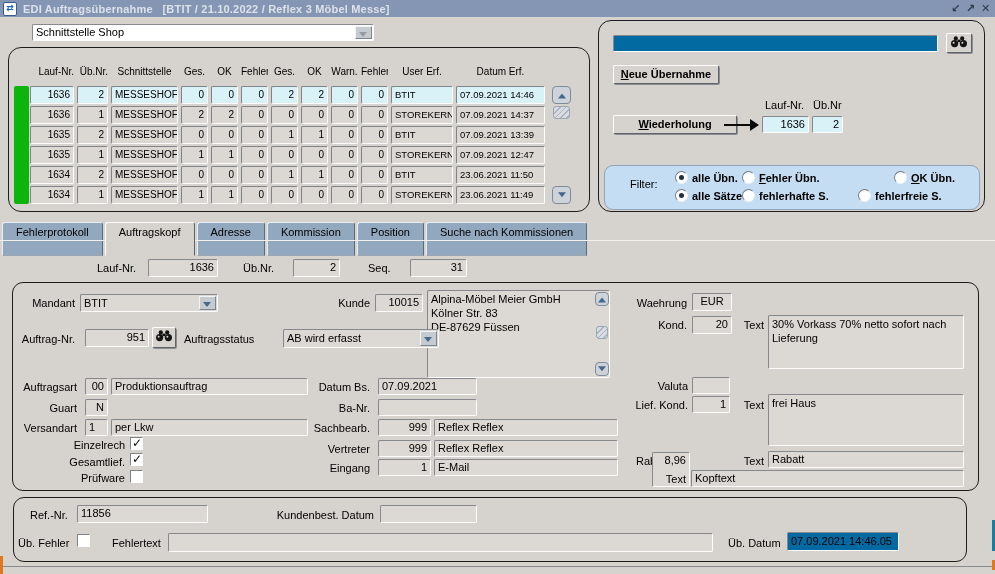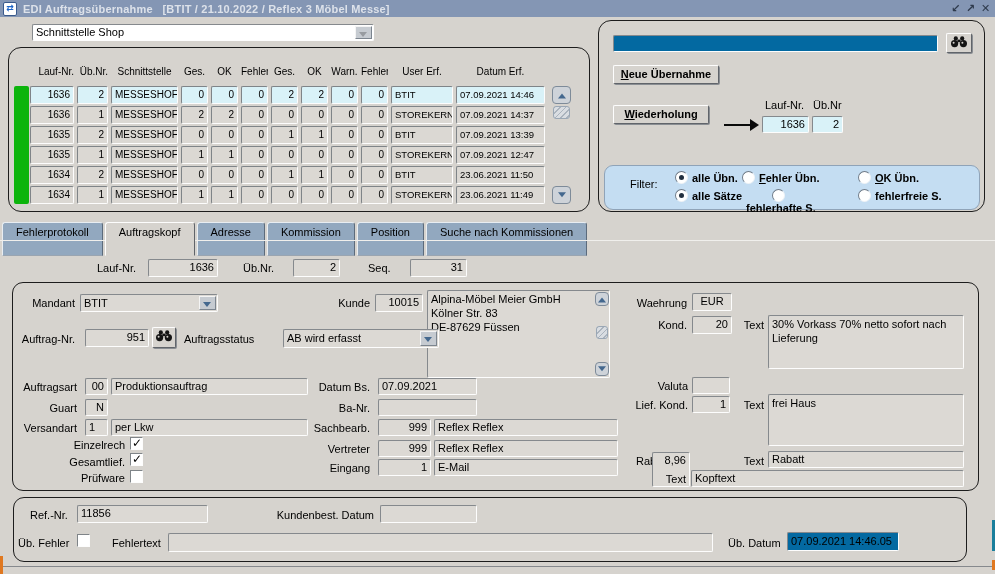--- a/index.html
+++ b/index.html
@@ -219,45 +219,45 @@
       <circle cx="5.8" cy="3.4" r="2.1" fill="#141414"></circle>
         <circle cx="12.2" cy="3.4" r="2.1" fill="#141414"></circle>
       <rect x="7.4" y="4.6" width="3.2" height="2.6" fill="#141414"></rect>
       <circle cx="3.6" cy="7.8" r="1" fill="#d6d3ce"></circle>
         <circle cx="12.4" cy="7.8" r="1" fill="#d6d3ce"></circle>
     </svg>
   </div>
   <div class="btn" style="left:613px;top:65px;width:106px;height:19px;line-height:17px;"><u>N</u>eue Übernahme</div>
   <div class="lbl" style="left:765px;top:99px;">Lauf-Nr.</div>
   <div class="lbl" style="left:813px;top:99px;">Üb.Nr</div>
-  <div class="btn" style="left:613px;top:105px;width:96px;height:19px;line-height:17px;"><u>W</u>iederholung</div>
+  <div class="btn" style="left:613px;top:115px;width:124px;height:19px;line-height:17px;"><u>W</u>iederholung</div>
   <div class="arrowline" style="left:724px;top:124px;width:27px;height:2px;"></div>
   <div class="arrowhead" style="left:750px;top:119px;"></div>
   <div class="fld cyan num" style="left:762px;top:116px;width:47px;height:17px;">1636</div>
   <div class="fld cyan num" style="left:812px;top:116px;width:31px;height:17px;">2</div>
 
   <div id="filterbox" style="left:604px;top:165px;width:374px;height:43px;"></div>
   <div class="lbl" style="left:630px;top:178px;">Filter:</div>
   <span class="radio-item on" style="left:675px;top:171px;">
     <span class="radio"></span>
     <span class="radio-label">alle Übn.</span>
   </span>
   <span class="radio-item" style="left:742px;top:171px;">
     <span class="radio"></span>
     <span class="radio-label"><u>F</u>ehler Übn.</span>
   </span>
-  <span class="radio-item" style="left:858px;top:171px;">
+  <span class="radio-item" style="left:894px;top:171px;">
     <span class="radio"></span>
     <span class="radio-label"><u>O</u>K Übn.</span>
   </span>
   <span class="radio-item on" style="left:675px;top:189px;">
     <span class="radio"></span>
     <span class="radio-label">alle Sätze</span>
   </span>
-  <span class="radio-item" style="left:742px;top:189px;flex-direction:column;">
+  <span class="radio-item" style="left:742px;top:189px;">
     <span class="radio"></span>
     <span class="radio-label">fehlerhafte S.</span>
   </span>
   <span class="radio-item" style="left:858px;top:189px;">
     <span class="radio"></span>
     <span class="radio-label">fehlerfreie S.</span>
   </span>
 
   <div id="tabbar">
     <span class="tab">Fehlerprotokoll</span>

